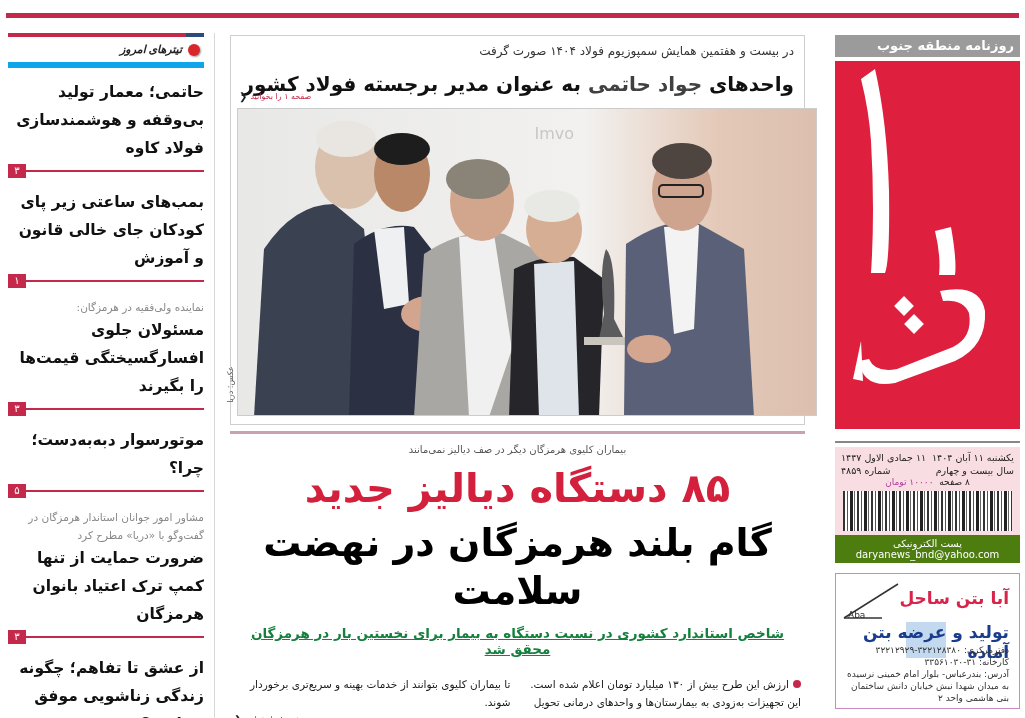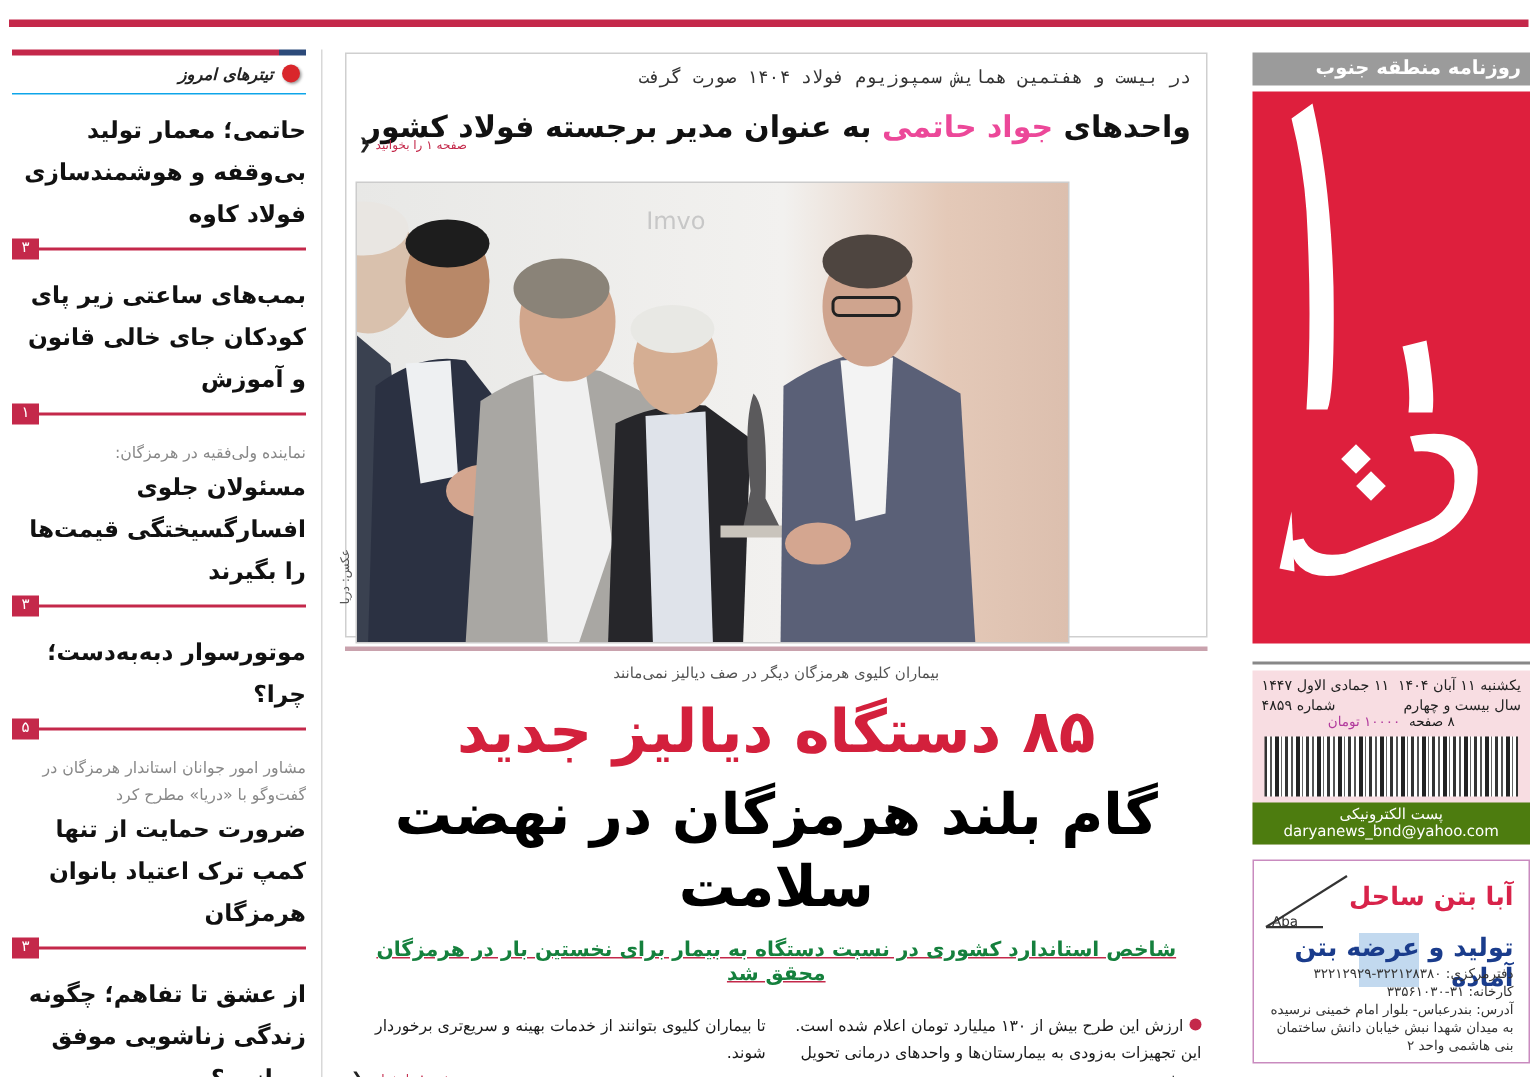--- a/index.html
+++ b/index.html
@@ -5,41 +5,41 @@
   * { box-sizing: border-box; margin: 0; padding: 0; }
   html, body { width: 1025px; height: 718px; overflow: hidden; background: #fff; }
   body { font-family: "DejaVu Sans", sans-serif; color: #1a1a1a; position: relative; direction: rtl; }
 
   .top-rule { position: absolute; left: 6px; right: 6px; top: 13px; height: 5px; background: #c4284a; }
 
   
   .sidebar { position: absolute; left: 8px; top: 33px; width: 196px; height: 685px; }
   .sidebar-sep { position: absolute; left: 214px; top: 33px; width: 1px; height: 685px; background: #d8d8d8; }
   .sb-head-rule { height: 4px; background: linear-gradient(to left, #2c4a7a 0 18px, #c4284a 18px); margin-bottom: 6px; }
-  .sb-head { display: flex; align-items: flex-start; justify-content: flex-start; gap: 6px; padding: 0 4px 6px 0; border-bottom: 1px solid #0ea5e9; }
+  .sb-head { display: flex; align-items: center; justify-content: flex-start; gap: 6px; padding: 0 4px 6px 0; border-bottom: 6px solid #0ea5e9; font-family: Liberation Serif, serif; }
   .sb-dot { width: 12px; height: 12px; border-radius: 50%; background: #d9262b; box-shadow: 1px 1px 2px rgba(0,0,0,0.4); }
   .sb-head-label { font-size: 11px; font-weight: bold; font-style: italic; color: #222; }
 
   .news-item { padding-top: 10px; }
   .news-kicker { font-size: 10.5px; color: #888; line-height: 18px; }
   .news-title { font-size: 15.5px; font-weight: bold; line-height: 28px; color: #111; letter-spacing: -0.3px; }
   .news-foot { display: flex; align-items: center; direction: ltr; margin-top: 2px; }
   .page-badge { width: 18px; height: 14px; background: #c4284a; color: #fff; font-size: 10px; text-align: center; line-height: 14px; }
   .page-line { flex: 1; height: 2px; background: #c4284a; }
 
   
   .center { position: absolute; left: 230px; top: 35px; width: 575px; }
   .lead-box { border: 1px solid #cfcfcf; height: 390px; position: relative; }
-  .lead-kicker { position: absolute; right: 10px; top: 8px; font-size: 12px; color: #333; font-family: Liberation Mono, monospace; }
+  .lead-kicker { position: absolute; right: 10px; top: 8px; font-size: 12px; color: #333; }
   .lead-title { position: absolute; right: 10px; top: 36px; font-size: 20px; font-weight: bold; color: #111; }
-  .lead-title .hl { color: #ec4899; }
+  .lead-title .hl { color: #404040; }
   .lead-ref { position: absolute; left: 8px; top: 55px; font-size: 8px; color: #c4284a; display: flex; align-items: center; gap: 3px; }
   .chev { color: #222; font-size: 10px; font-weight: bold; }
 
-  .photo { position: absolute; left: 6px; top: 85px; width: 476px; height: 308px; overflow: hidden; background: linear-gradient(to right, #e8e8e6 0%, #f2f1ef 60%, #e4c9b8 83%, #dcbfae 100%); border: 1px solid #ccc; }
+  .photo { position: absolute; left: 6px; top: 72px; width: 580px; height: 308px; overflow: hidden; background: linear-gradient(to right, #e8e8e6 0%, #f2f1ef 60%, #e4c9b8 83%, #dcbfae 100%); border: 1px solid #ccc; }
   .photo-credit { position: absolute; left: -18px; top: 345px; font-size: 8px; color: #555; transform: rotate(-90deg); transform-origin: center; white-space: nowrap; }
 
   .sec-rule { height: 3px; background: #c9a2ad; margin-top: 6px; }
   .story2-kicker { text-align: center; font-size: 10px; color: #555; margin-top: 10px; }
   .story2-headline { text-align: center; font-size: 40px; font-weight: bold; color: #d3203c; margin-top: 8px; letter-spacing: -1px; line-height: 50px; }
   .story2-sub { text-align: center; font-size: 38px; font-weight: bold; color: #000; margin-top: 6px; letter-spacing: -1.5px; line-height: 48px; }
   .story2-deck { text-align: center; font-size: 13.5px; font-weight: bold; color: #15803d; margin-top: 10px; text-decoration: underline; text-decoration-color: #c4284a; }
   .story2-body { display: flex; justify-content: space-between; gap: 14px; margin-top: 18px; padding: 0 4px; font-size: 10.5px; line-height: 18px; }
   .body-col { width: 50%; }
   .bullet { display: inline-block; width: 8px; height: 8px; background: #c4284a; border-radius: 50%; margin-left: 4px; }

